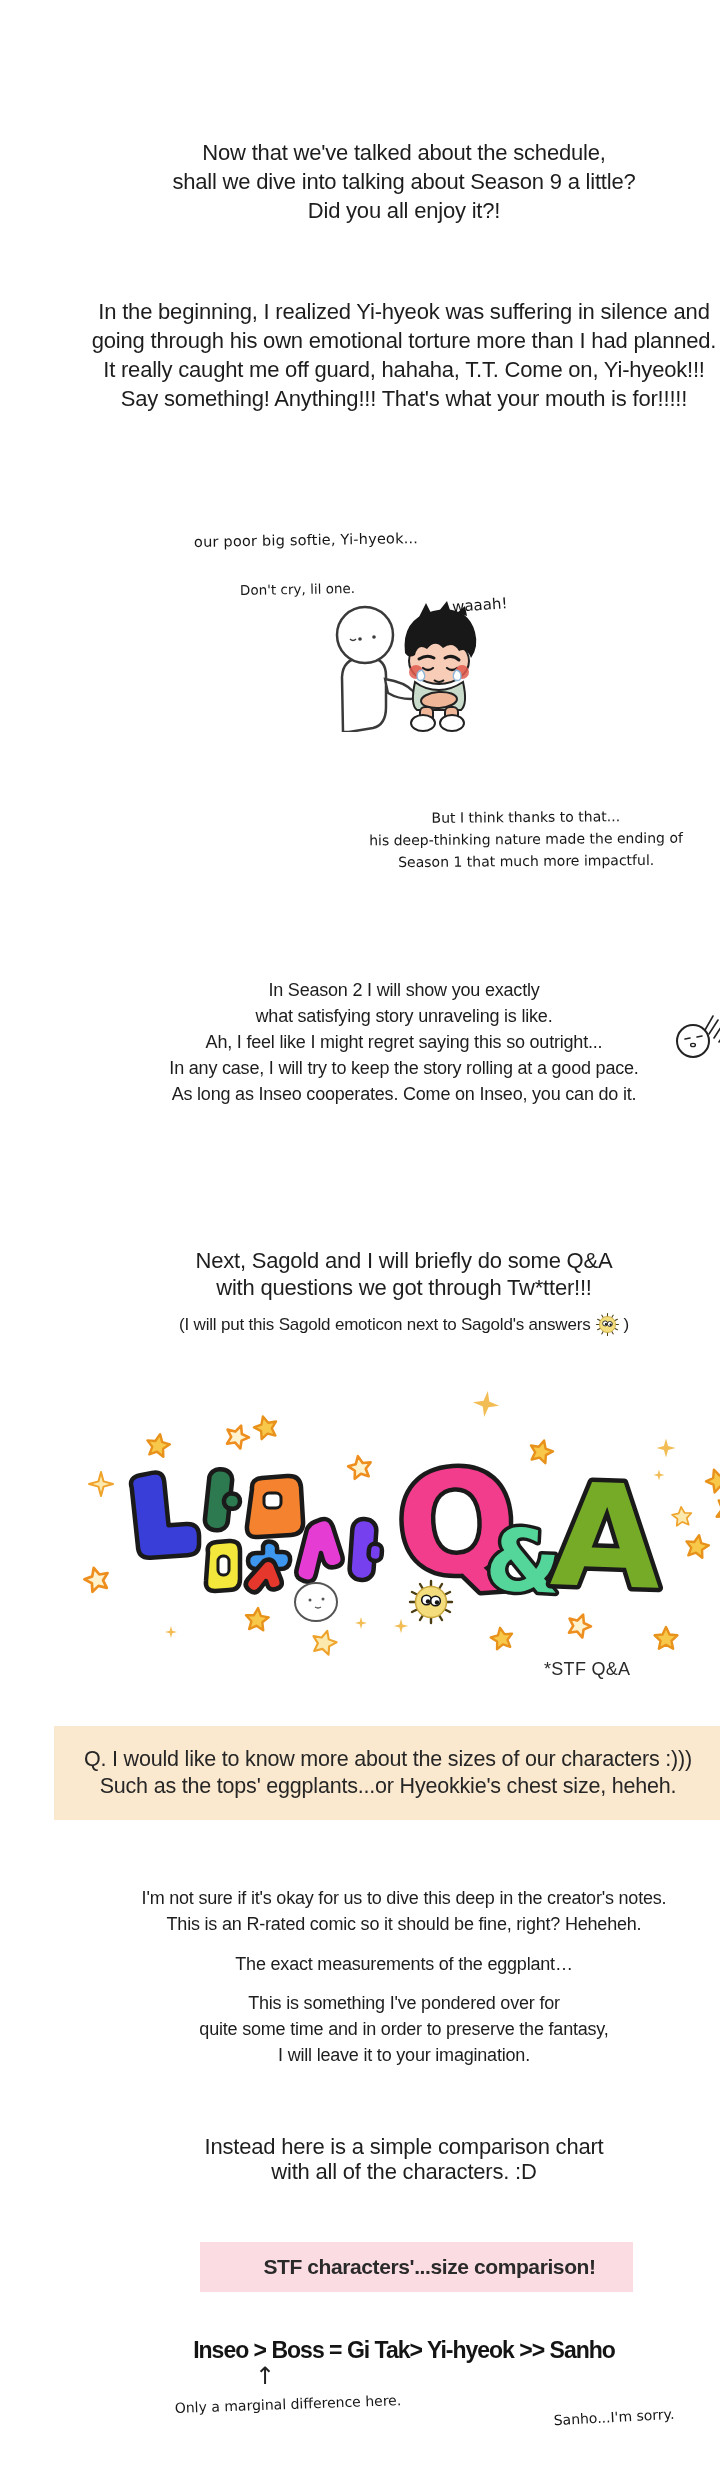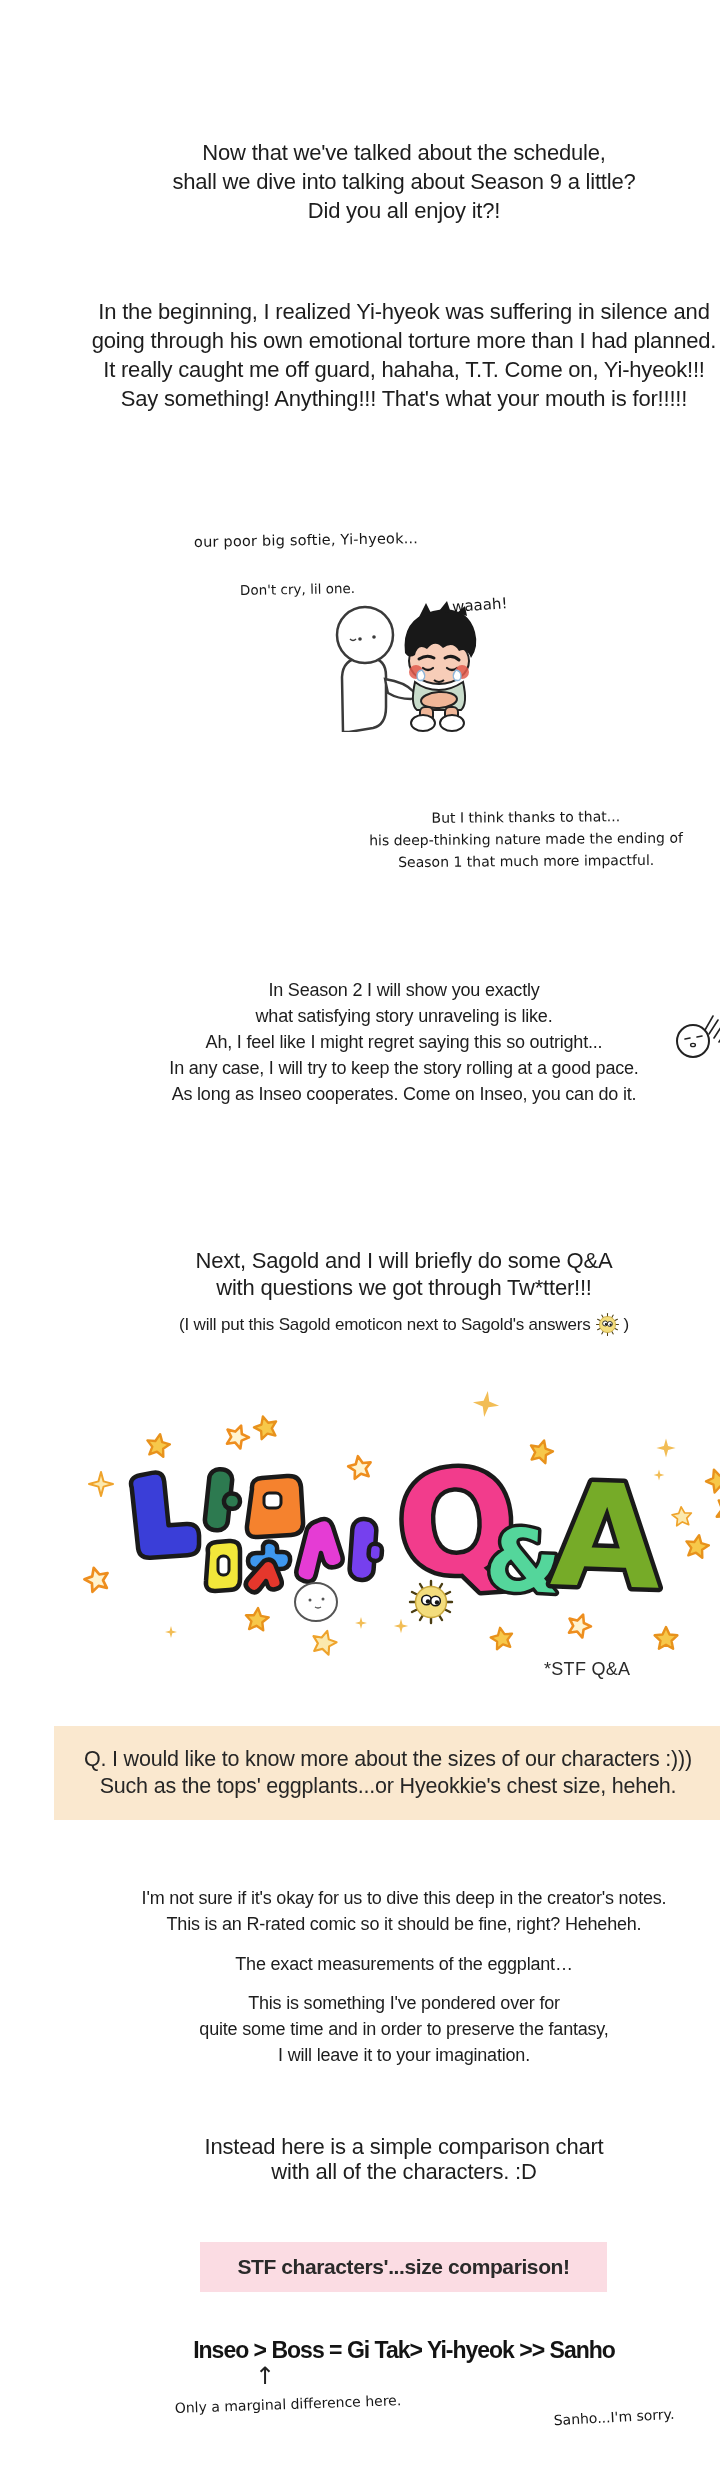--- a/index.html
+++ b/index.html
@@ -7,21 +7,21 @@
         font-family:"Liberation Sans",sans-serif;color:#1e1e1e;margin-left:44px;}
   .para{position:absolute;left:0;width:720px;text-align:center;}
   .ln{white-space:nowrap;}
   .body-txt{font-size:22px;line-height:29px;letter-spacing:-0.2px;color:#1d1d1d;}
   .body-26{font-size:18px;line-height:26px;letter-spacing:-0.2px;color:#1d1d1d;}
   .hand{font-family:"DejaVu Sans",sans-serif;color:#161616;}
   .q-block{position:absolute;left:10px;top:1726px;width:668px;height:94px;background:#FAE8CF;
            display:flex;flex-direction:column;justify-content:center;text-align:center;
            font-size:21.5px;line-height:27px;letter-spacing:-0.2px;color:#262626;}
   .banner{position:absolute;left:156px;top:2242px;width:407px;height:50px;background:#FBDCE3;
-          text-align:center;line-height:50px;font-size:21px;font-weight:700;letter-spacing:-0.4px;color:#2a2a2a;}
+          text-align:center;line-height:50px;font-size:21px;font-weight:700;letter-spacing:-0.4px;color:#2a2a2a;padding-left:26px;}
   .cmp{position:absolute;left:0;top:2337px;width:720px;text-align:center;
        font-size:23px;font-weight:700;letter-spacing:-1px;color:#141414;}
   .arrow{position:absolute;left:206px;top:2362px;width:30px;text-align:center;
          font-family:"DejaVu Sans",sans-serif;font-size:24px;color:#222;}
   .fn-left{position:absolute;left:114px;top:2396px;width:260px;text-align:center;
            font-size:14px;transform:rotate(-2deg);}
   .fn-right{position:absolute;left:490px;top:2409px;width:160px;text-align:center;
             font-size:14px;transform:rotate(-3deg);}
   .caption1{position:absolute;left:150px;top:532px;font-size:14.5px;transform:rotate(-1deg);letter-spacing:0.2px;}
   .blobline{position:absolute;left:196px;top:581px;font-size:13.5px;transform:rotate(-1deg);}

